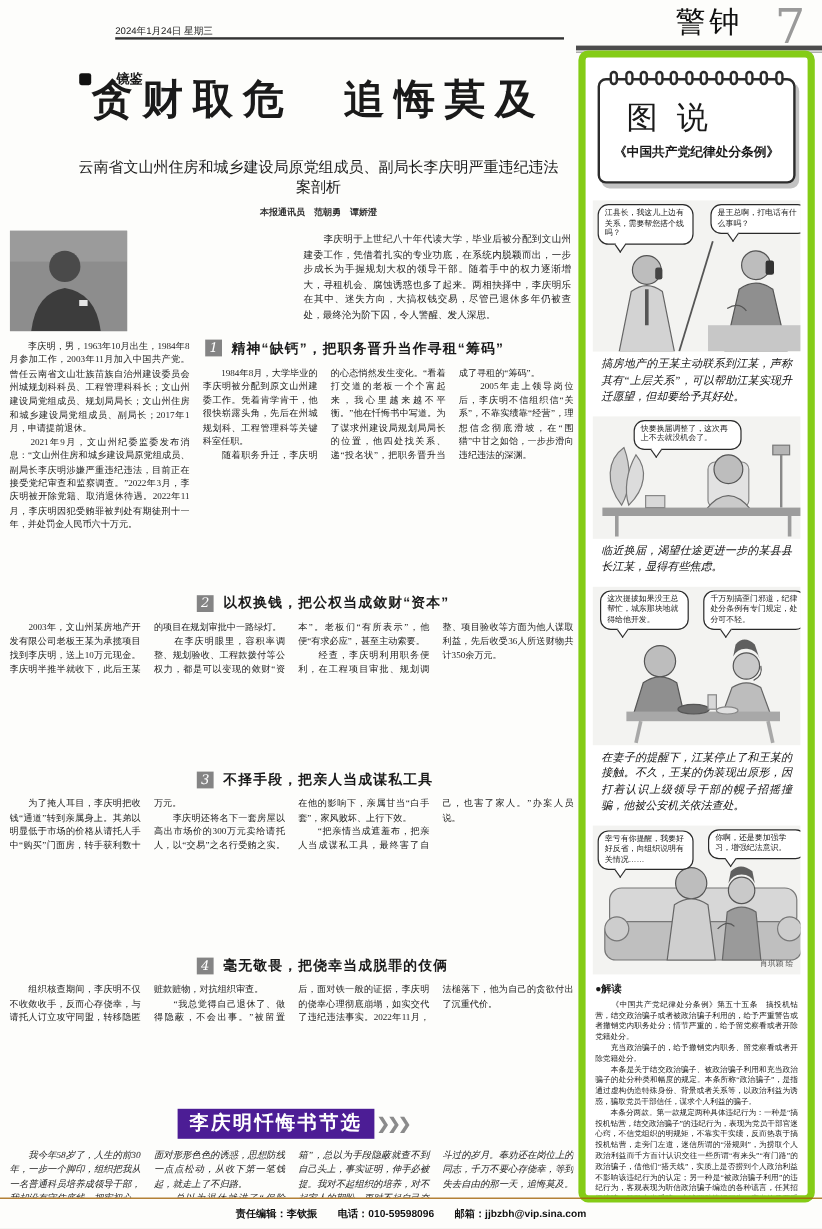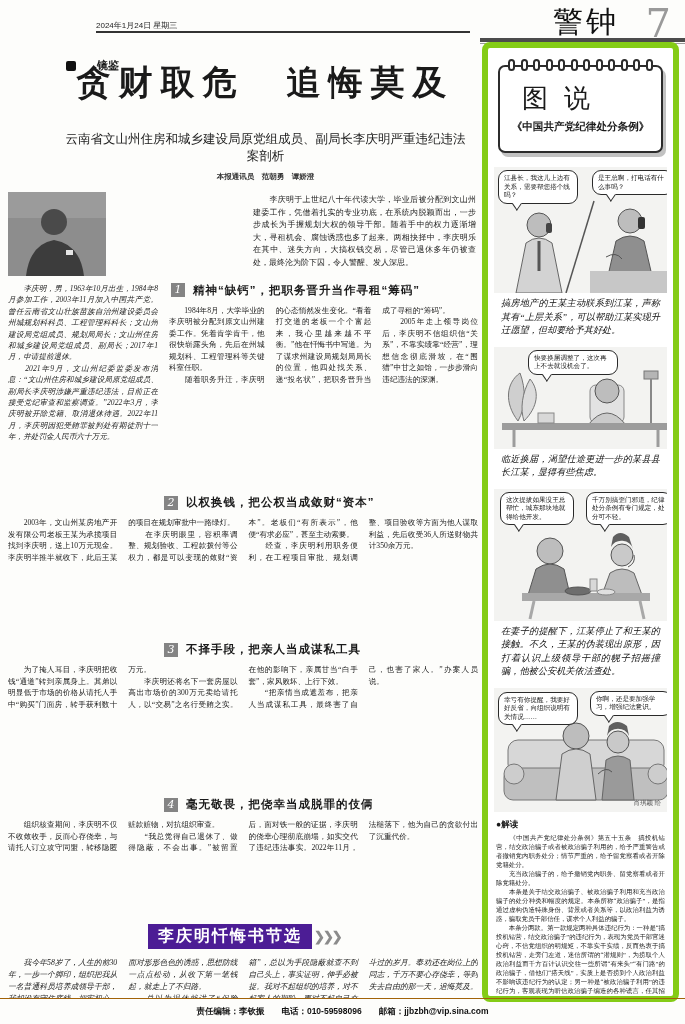--- a/index.html
+++ b/index.html
@@ -4,38 +4,38 @@
 <style>
   * { margin:0; padding:0; box-sizing:border-box; }
   html,body { background:#e8e8e4; }
   body { font-family:"Liberation Serif", serif; color:#1a1a1a; }
   .page { position:relative; width:685px; height:1024px; background:#fdfdfb; margin:0 auto; overflow:hidden; }
 
   
   .masthead { position:absolute; left:18px; top:12px; font-size:21px; font-weight:bold; font-style:italic; letter-spacing:1px; font-family:"DejaVu Serif", serif; }
   .hdr-date { position:absolute; left:96px; top:20px; font-size:8px; font-family:"Liberation Sans", sans-serif; color:#222; }
   .hdr-date-rule { position:absolute; left:96px; top:31px; width:374px; height:2px; background:#333; }
-  .page-name { position:absolute; right:66px; top:2px; font-size:30px; font-family:"DejaVu Serif", serif; color:#111; letter-spacing:3px; }
+  .page-name { position:absolute; right:66px; top:2px; font-size:25px; font-family:"DejaVu Serif", serif; color:#111; letter-spacing:3px; }
   .page-num { position:absolute; right:14px; top:0px; font-size:40px; color:#9a9a9a; font-family:"DejaVu Serif", serif; font-weight:300; }
   .hdr-right-rule { position:absolute; right:0; top:38px; width:205px; height:4px; background:#4c4c4c; }
   .hdr-right-rule2 { position:absolute; right:0; top:43px; width:205px; height:1px; background:#999; }
 
   
   .main { position:absolute; left:8px; top:56px; width:470px; height:942px; overflow:hidden; }
   .col-badge { position:absolute; left:58px; top:2px; display:flex; align-items:center; gap:21px; font-size:11px; font-weight:bold; }
   .col-badge .glyph { width:10px; height:10px; background:#111; display:inline-block; border-radius:2px; }
   .headline-block { margin:0 10px 0 55px; text-align:center; padding-top:4px; }
   .art-title { font-size:34px; font-weight:bold; letter-spacing:8px; font-family:"DejaVu Serif", serif; }
   .art-subtitle { margin-top:25px; font-size:12.5px; font-weight:normal; font-family:"Liberation Sans", sans-serif; }
   .art-byline { margin-top:7px; font-size:7.5px; color:#333; font-weight:bold; }
 
   .article-top { display:flex; margin-top:10px; height:296px; overflow:hidden; }
   .photo-col { width:150px; flex:none; }
   .photo { width:98px; height:84px; background:linear-gradient(135deg,#9a9a9a,#7d7d7d 60%,#6f6f6f); position:relative; overflow:hidden; }
-  .bio { margin-top:7px; font-size:7.6px; line-height:11.4px; text-align:justify; white-space:pre-line; color:#222; height:200px; overflow:hidden;font-style:italic; }
+  .bio { margin-top:7px; font-size:7.6px; line-height:11.4px; text-align:justify; white-space:pre-line; color:#222; height:200px; overflow:hidden; }
   .top-right { flex:1; padding-left:11px; }
   .intro { padding:2px 2px 8px 84px; font-size:8px; line-height:12.6px; text-align:justify; white-space:pre-line; color:#222; }
 
   .sec-head { display:flex; align-items:center; gap:8px; margin:5px 0 7px 2px; }
   .sec-num { width:14px; height:14px; background:#848484; color:#fff; font-style:italic; font-family:"DejaVu Serif", serif; font-size:11px; line-height:14px; text-align:center; flex:none; }
   .sec-title { font-size:11.5px; font-weight:bold; font-family:"Liberation Sans", sans-serif; letter-spacing:1px; }
   .sec1-body { column-count:3; column-gap:11px; font-size:7.6px; line-height:11.5px; text-align:justify; white-space:pre-line; height:178px; overflow:hidden; }
   .section { margin-top:7px; }
   .section .sec-head { margin-left:156px; }
   .sec-body { column-count:4; column-gap:11px; font-size:7.6px; line-height:11.5px; text-align:justify; white-space:pre-line; overflow:hidden; }

